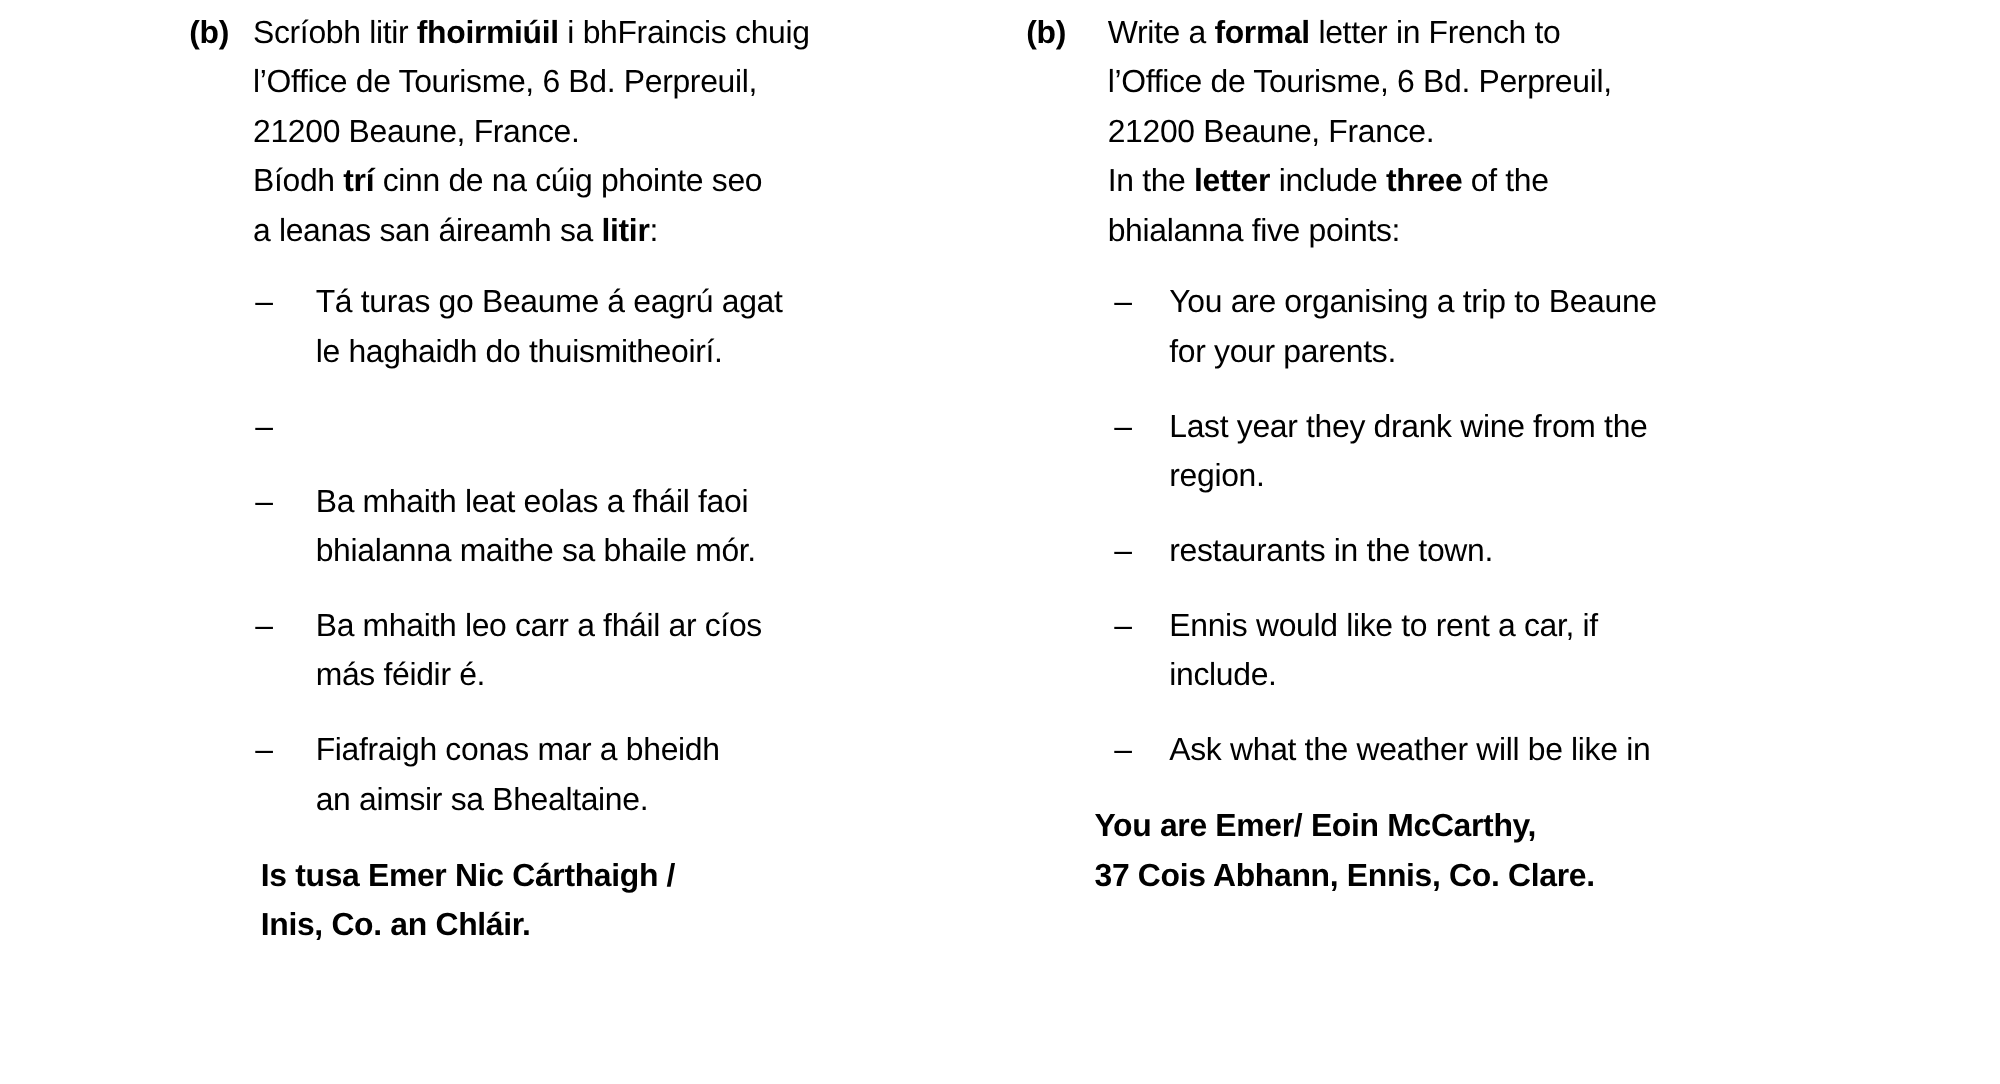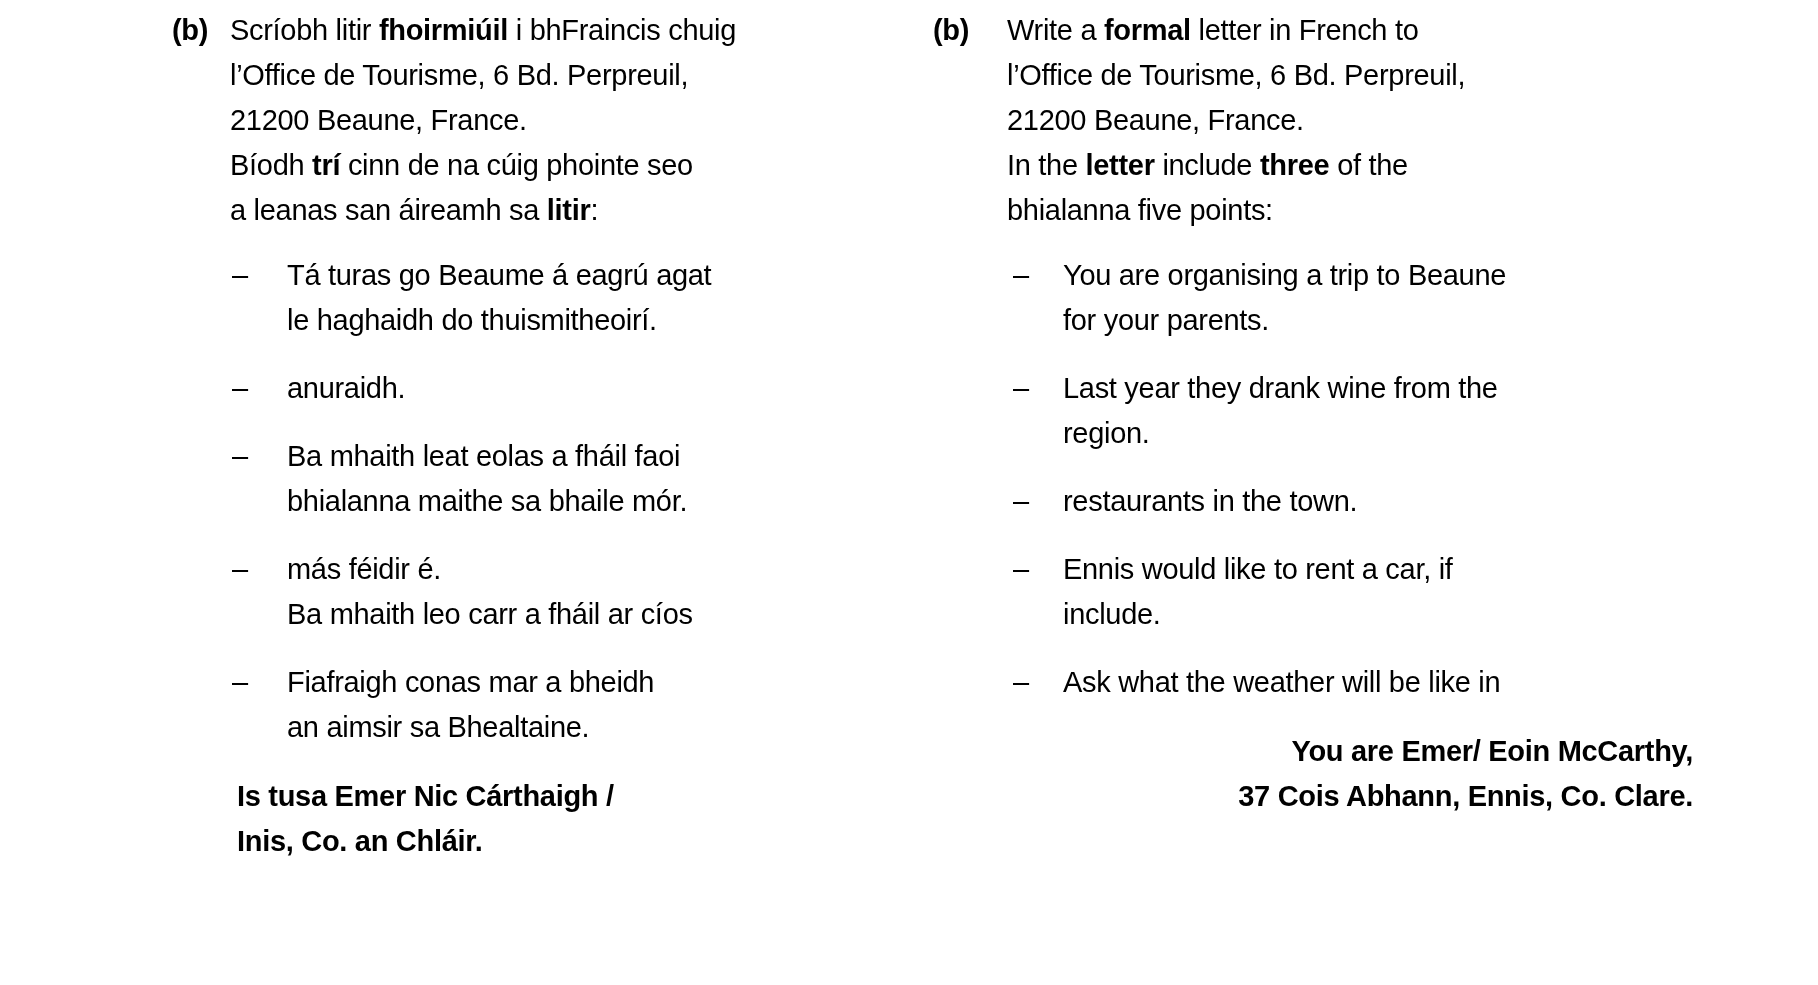--- a/index.html
+++ b/index.html
@@ -43,21 +43,21 @@
   .col-right .bullet { margin-left: 6px; }
   .dash { flex: 0 0 auto; }
   .col-left  .dash { width: 55px; }
   .col-right .dash { width: 50px; }
   .btext { flex: 1 1 auto; }
   .footer {
     font-weight: 700;
     margin-top: 24px;
   }
   .col-left  .footer { margin-left: 7px; }
-  .col-right .footer { margin-left: -12px; text-align: right; }
+  .col-right .footer { margin-left: -12px; }
   .bold { font-weight: 700; }
 </style>
 </head>
 <body>
 
 <div class="page">
 
   <section class="col col-left">
     <div class="label">(b)</div>
     <div class="content">
@@ -72,35 +72,34 @@
           <div class="bullet">
             <span class="dash">–</span>
             <div class="btext">
               <div>Tá turas go Beaume á eagrú agat</div>
               <div>le haghaidh do thuismitheoirí.</div>
             </div>
           </div>
           <div class="bullet">
             <span class="dash">–</span>
             <div class="btext">
-              <div>anuraidh.</div>
             </div>
           </div>
           <div class="bullet">
             <span class="dash">–</span>
             <div class="btext">
               <div>Ba mhaith leat eolas a fháil faoi</div>
               <div>bhialanna maithe sa bhaile mór.</div>
             </div>
           </div>
           <div class="bullet">
             <span class="dash">–</span>
             <div class="btext">
+              <div>Ba mhaith leo carr a fháil ar cíos</div>
               <div>más féidir é.</div>
-              <div>Ba mhaith leo carr a fháil ar cíos</div>
             </div>
           </div>
           <div class="bullet">
             <span class="dash">–</span>
             <div class="btext">
               <div>Fiafraigh conas mar a bheidh</div>
               <div>an aimsir sa Bhealtaine.</div>
             </div>
           </div>
         </div>

